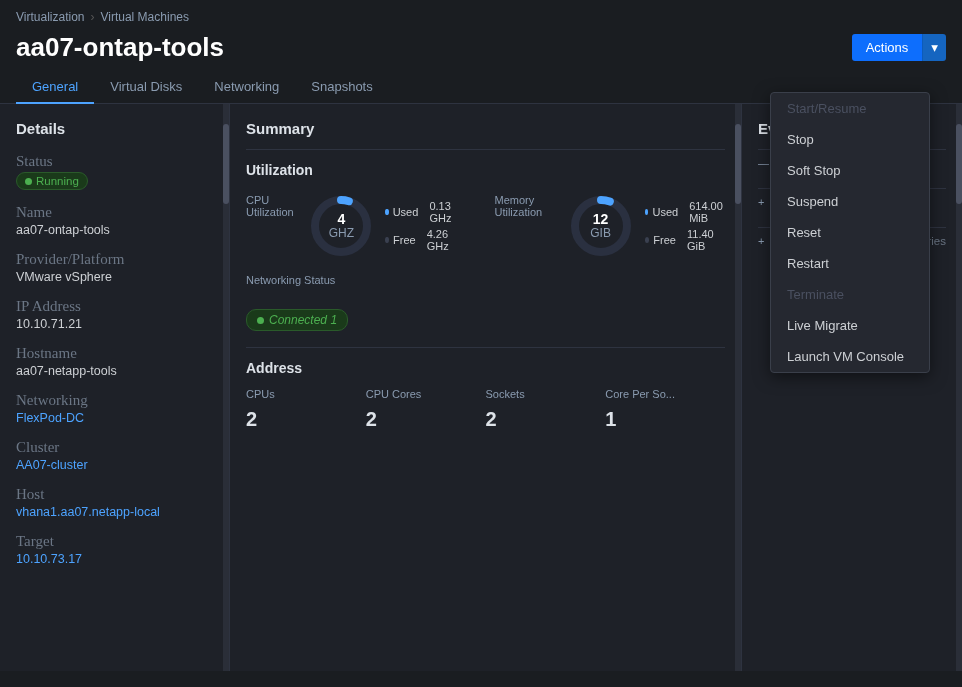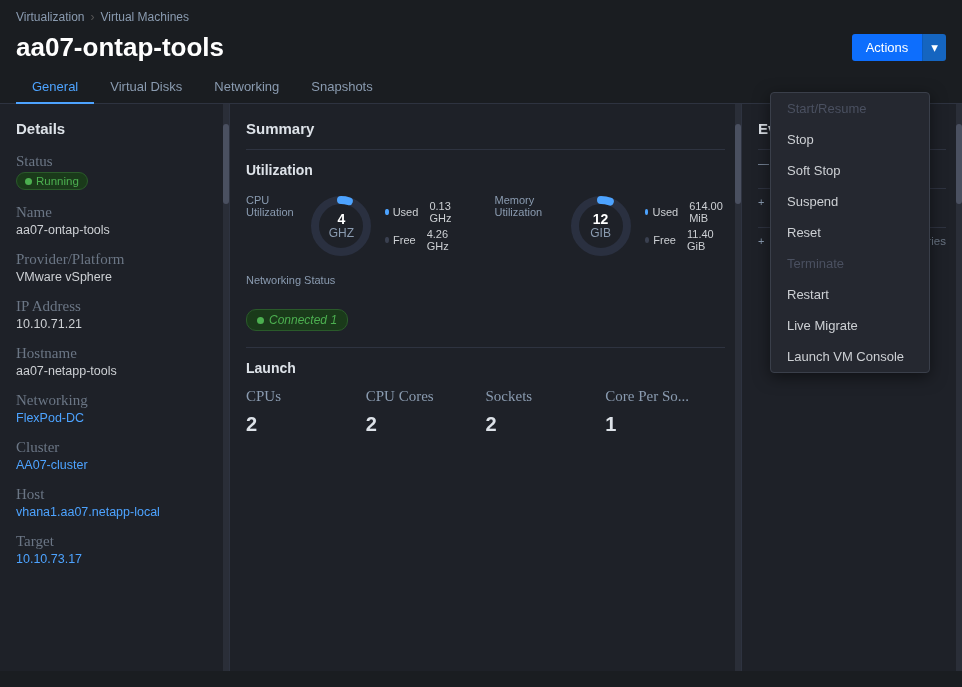--- a/index.html
+++ b/index.html
@@ -263,23 +263,22 @@
       color: #dde2e8;
       margin-bottom: 12px;
     }
     .compute-headers {
       display: flex;
       gap: 0;
       margin-bottom: 8px;
     }
     .compute-col {
       flex: 1;
-      font-size: 15px;
-      color: #8a9bb0;
-      font-family: Liberation Serif, serif;
+      font-size: 11px;
+      color: #8a9bb0;
     }
     .compute-values {
       display: flex;
       gap: 0;
     }
     .compute-val {
       flex: 1;
       font-size: 20px;
       font-weight: 600;
       color: #dde2e8;
@@ -362,22 +361,22 @@
   <div class="actions-group">
     <button class="actions-btn">Actions</button>
     <button class="actions-caret">▾</button>
 
     <div class="dropdown-menu">
       <div class="dropdown-item disabled">Start/Resume</div>
       <div class="dropdown-item">Stop</div>
       <div class="dropdown-item">Soft Stop</div>
       <div class="dropdown-item">Suspend</div>
       <div class="dropdown-item">Reset</div>
+      <div class="dropdown-item">Restart</div>
       <div class="dropdown-item disabled">Terminate</div>
-      <div class="dropdown-item">Restart</div>
       <div class="dropdown-item">Live Migrate</div>
       <div class="dropdown-item">Launch VM Console</div>
     </div>
   </div>
 </div>
 
 <div class="tabs">
   <div class="tab active">General</div>
   <div class="tab">Virtual Disks</div>
   <div class="tab">Networking</div>
@@ -513,21 +512,21 @@
     <div class="net-status-row">
       <div class="net-label">Networking Status</div>
       <div class="net-badge">
         <span class="status-dot" style="background:#4caf50;width:7px;height:7px;border-radius:50%;"></span>
         <span>Connected 1</span>
       </div>
     </div>
 
     <hr class="section-divider">
 
-    <div class="compute-title">Launch</div>
+    <div class="compute-title">Address</div>
     <div class="compute-headers">
       <div class="compute-col">CPUs</div>
       <div class="compute-col">CPU Cores</div>
       <div class="compute-col">Sockets</div>
       <div class="compute-col">Core Per So...</div>
     </div>
     <div class="compute-values">
       <div class="compute-val">2</div>
       <div class="compute-val">2</div>
       <div class="compute-val">2</div>

